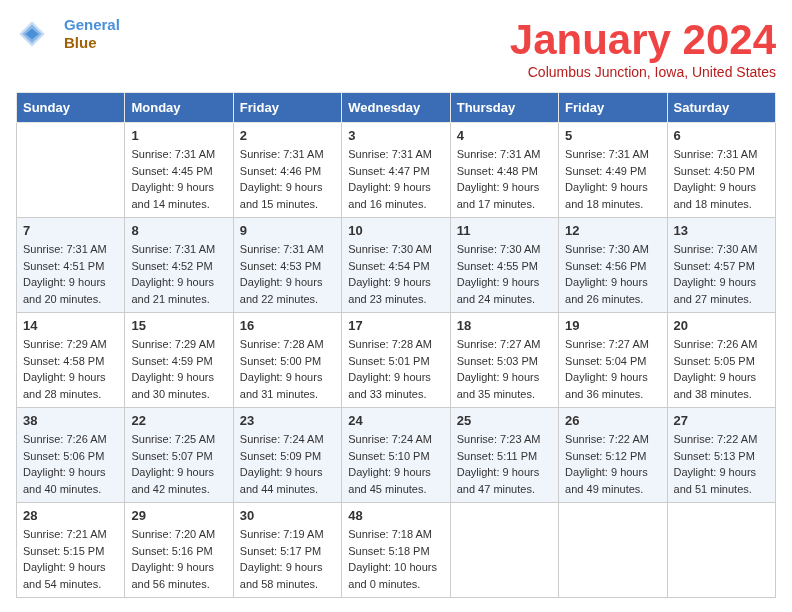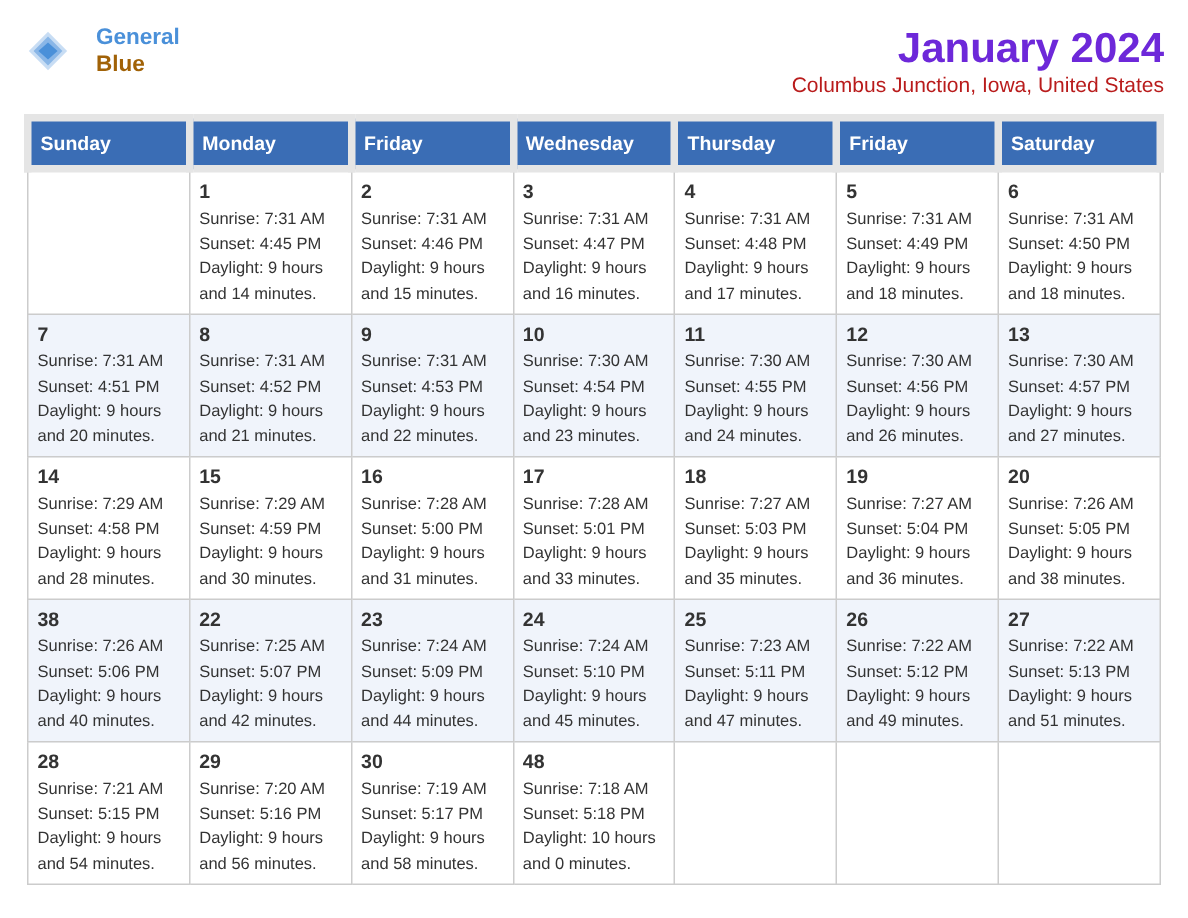--- a/index.html
+++ b/index.html
@@ -31,43 +31,43 @@
       color: #4a90d9;
     }
     .logo-icon {
       width: 32px;
       height: 32px;
     }
     .title-block {
       text-align: right;
     }
     .month-title {
-      font-size: 28px;
-      font-weight: bold;
-      color: #6d28d9;
+      font-size: 42px;
+      font-weight: bold;
+      color: #ef4444;
     }
     .location {
       font-size: 14px;
       color: #b91c1c;
     }
     table {
       width: 100%;
       border-collapse: collapse;
       table-layout: fixed;
     }
     thead tr {
       background-color: #3a6db5;
       color: #fff;
     }
     thead th {
       padding: 7px 6px;
       font-size: 13px;
       font-weight: bold;
       text-align: left;
-      border: 5px solid #e5e5e5;
+      border: 1px solid #e5e5e5;
     }
     tbody tr {
       vertical-align: top;
     }
     tbody tr:nth-child(odd) {
       background: #fff;
     }
     tbody tr:nth-child(even) {
       background: #f0f4fb;
     }

